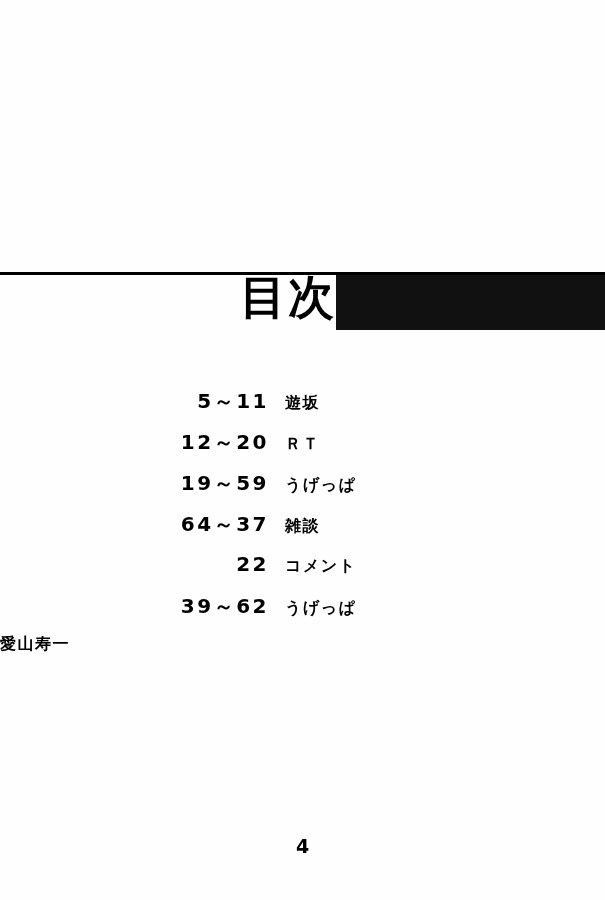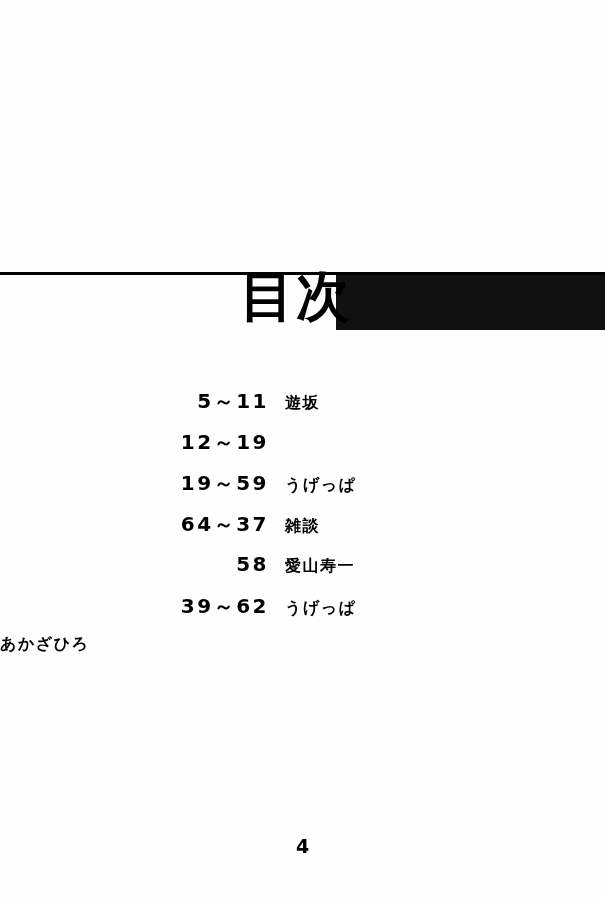--- a/index.html
+++ b/index.html
@@ -45,21 +45,21 @@
     left: 336px;
     top: 0px;
     width: 269px;
     height: 55px;
     background: #111111;
   }
   .title-text {
     position: absolute;
     left: 240px;
     top: -6px;
-    font-size: 54px;
+    font-size: 46px;
     font-weight: 700;
     letter-spacing: 2px;
     line-height: 56px;
     color: #000000;
     white-space: nowrap;
   }
 
   
   .toc {
     position: absolute;
@@ -116,46 +116,47 @@
   </div>
 
   <div class="toc">
 
     <div class="toc-row">
       <div class="toc-pages">5～11</div>
       <div class="toc-title">遊坂</div>
     </div>
 
     <div class="toc-row">
-      <div class="toc-pages">12～19</div>
+      <div class="toc-pages">12～20</div>
+      <div class="toc-title">ＲＴ</div>
     </div>
 
     <div class="toc-row">
       <div class="toc-pages">19～59</div>
       <div class="toc-title">うげっぱ</div>
     </div>
 
     <div class="toc-row">
       <div class="toc-pages">64～37</div>
       <div class="toc-title">雑談</div>
     </div>
 
     <div class="toc-row">
-      <div class="toc-pages">58</div>
-      <div class="toc-title">愛山寿一</div>
+      <div class="toc-pages">22</div>
+      <div class="toc-title">コメント</div>
     </div>
 
     <div class="toc-row">
       <div class="toc-pages">39～62</div>
       <div class="toc-title">うげっぱ</div>
     </div>
 
 
     <div class="toc-row">
-      <div class="toc-title">あかざひろ</div>
+      <div class="toc-title">愛山寿一</div>
     </div>
 
 
   </div>
 
   <div class="page-number">4</div>
 
 </div>
 
 </body></html>

